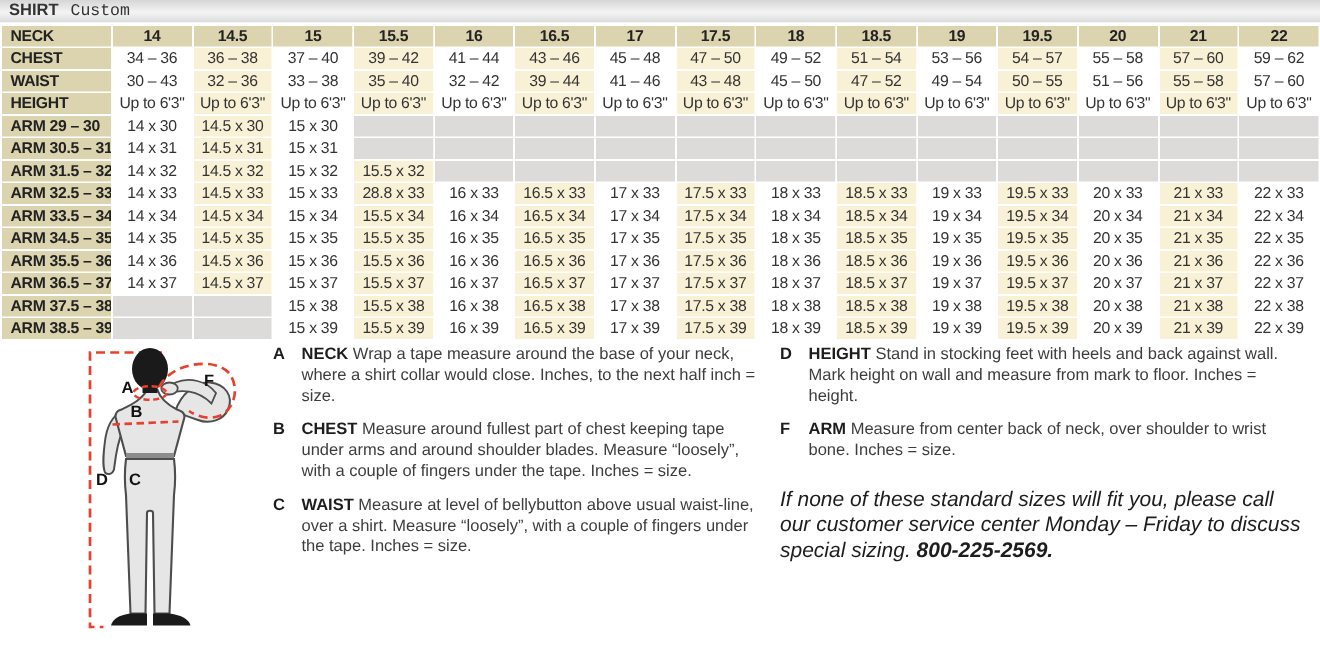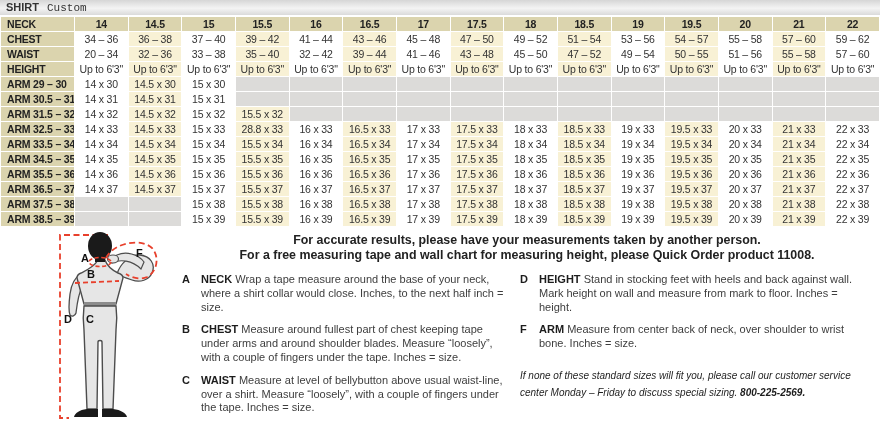--- a/index.html
+++ b/index.html
@@ -27,21 +27,21 @@
   .bottom{display:flex;padding-top:3px;}
   .figure{width:182px;flex:none;}
   .textcol{flex:1;padding-right:8px;}
   .heading{text-align:center;font-weight:700;font-size:12.4px;line-height:15px;color:#222;margin:3px 0 10px;}
   .cols{display:flex;}
   .col-left{width:322px;margin-right:16px;flex:none;}
   .col-right{flex:1;}
   .instr{margin:0 0 9px;font-size:11px;line-height:13.8px;color:#3d3d3d;padding-left:19px;}
   .instr .letter{display:inline-block;width:19px;margin-left:-19px;font-weight:700;color:#1d1d1d;}
   .instr .term{font-weight:700;color:#1d1d1d;}
-  .note{font-style:italic;font-size:10px;line-height:17px;color:#1d1d1d;margin:16px 0 0;max-width:348px;}
+  .note{font-style:italic;font-size:14px;line-height:17px;color:#1d1d1d;margin:16px 0 0;max-width:348px;}
   .note b{font-weight:700;}
 </style>
 </head>
 <body>
 
 <div class="titlebar">
   <b>SHIRT</b><span class="sub">Custom</span>
 </div>
 
 <table id="sizeTable">
@@ -81,21 +81,21 @@
         <td class="white">49 – 52</td>
         <td class="cream">51 – 54</td>
         <td class="white">53 – 56</td>
         <td class="cream">54 – 57</td>
         <td class="white">55 – 58</td>
         <td class="cream">57 – 60</td>
         <td class="white">59 – 62</td>
       </tr>
       <tr>
         <th class="rowlabel">WAIST</th>
-        <td class="white">20 – 34</td>
+        <td class="white">30 – 43</td>
         <td class="cream">32 – 36</td>
         <td class="white">33 – 38</td>
         <td class="cream">35 – 40</td>
         <td class="white">32 – 42</td>
         <td class="cream">39 – 44</td>
         <td class="white">41 – 46</td>
         <td class="cream">43 – 48</td>
         <td class="white">45 – 50</td>
         <td class="cream">47 – 52</td>
         <td class="white">49 – 54</td>
@@ -338,24 +338,20 @@
 
       <text x="81" y="32" font-size="11" font-weight="bold" fill="#111">A</text>
       <text x="87" y="48" font-size="11" font-weight="bold" fill="#111">B</text>
       <text x="86" y="93" font-size="11" font-weight="bold" fill="#111">C</text>
       <text x="64" y="93" font-size="11" font-weight="bold" fill="#111">D</text>
       <text x="136" y="27" font-size="11" font-weight="bold" fill="#111">F</text>
     </svg>
   </div>
 
   <div class="textcol">
-    <div class="heading">
-      <div>For accurate results, please have your measurements taken by another person.</div>
-      <div>For a free measuring tape and wall chart for measuring height, please Quick Order product 11008.</div>
-    </div>
     <div class="cols">
       <div class="col-left">
           <p class="instr"><span class="letter">A</span><span class="term">NECK</span> <span>Wrap a tape measure around the base of your neck, where a shirt collar would close. Inches, to the next half inch = size.</span></p>
           <p class="instr"><span class="letter">B</span><span class="term">CHEST</span> <span>Measure around fullest part of chest keeping tape under arms and around shoulder blades. Measure “loosely”, with a couple of fingers under the tape. Inches = size.</span></p>
           <p class="instr"><span class="letter">C</span><span class="term">WAIST</span> <span>Measure at level of bellybutton above usual waist-line, over a shirt. Measure “loosely”, with a couple of fingers under the tape. Inches = size.</span></p>
         </div>
       <div class="col-right">
         <div>
             <p class="instr"><span class="letter">D</span><span class="term">HEIGHT</span> <span>Stand in stocking feet with heels and back against wall. Mark height on wall and measure from mark to floor. Inches = height.</span></p>
             <p class="instr"><span class="letter">F</span><span class="term">ARM</span> <span>Measure from center back of neck, over shoulder to wrist bone. Inches = size.</span></p>

